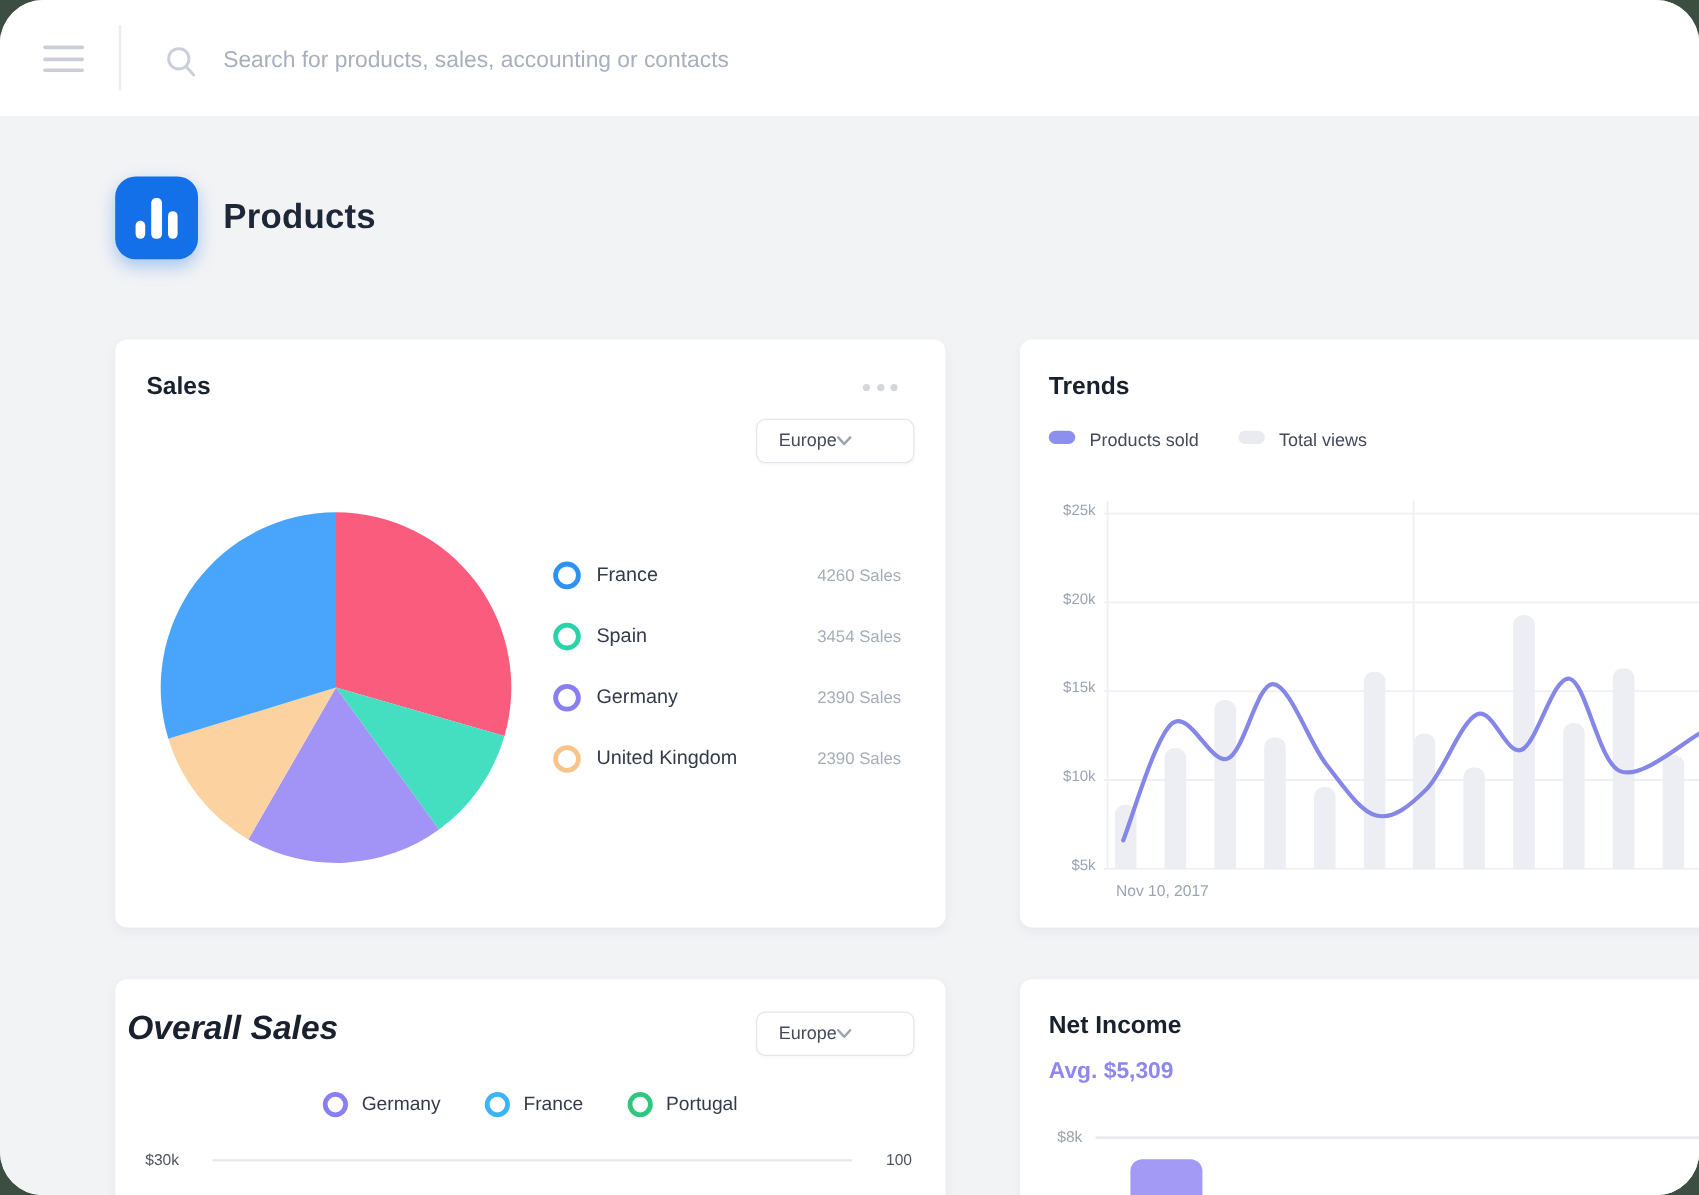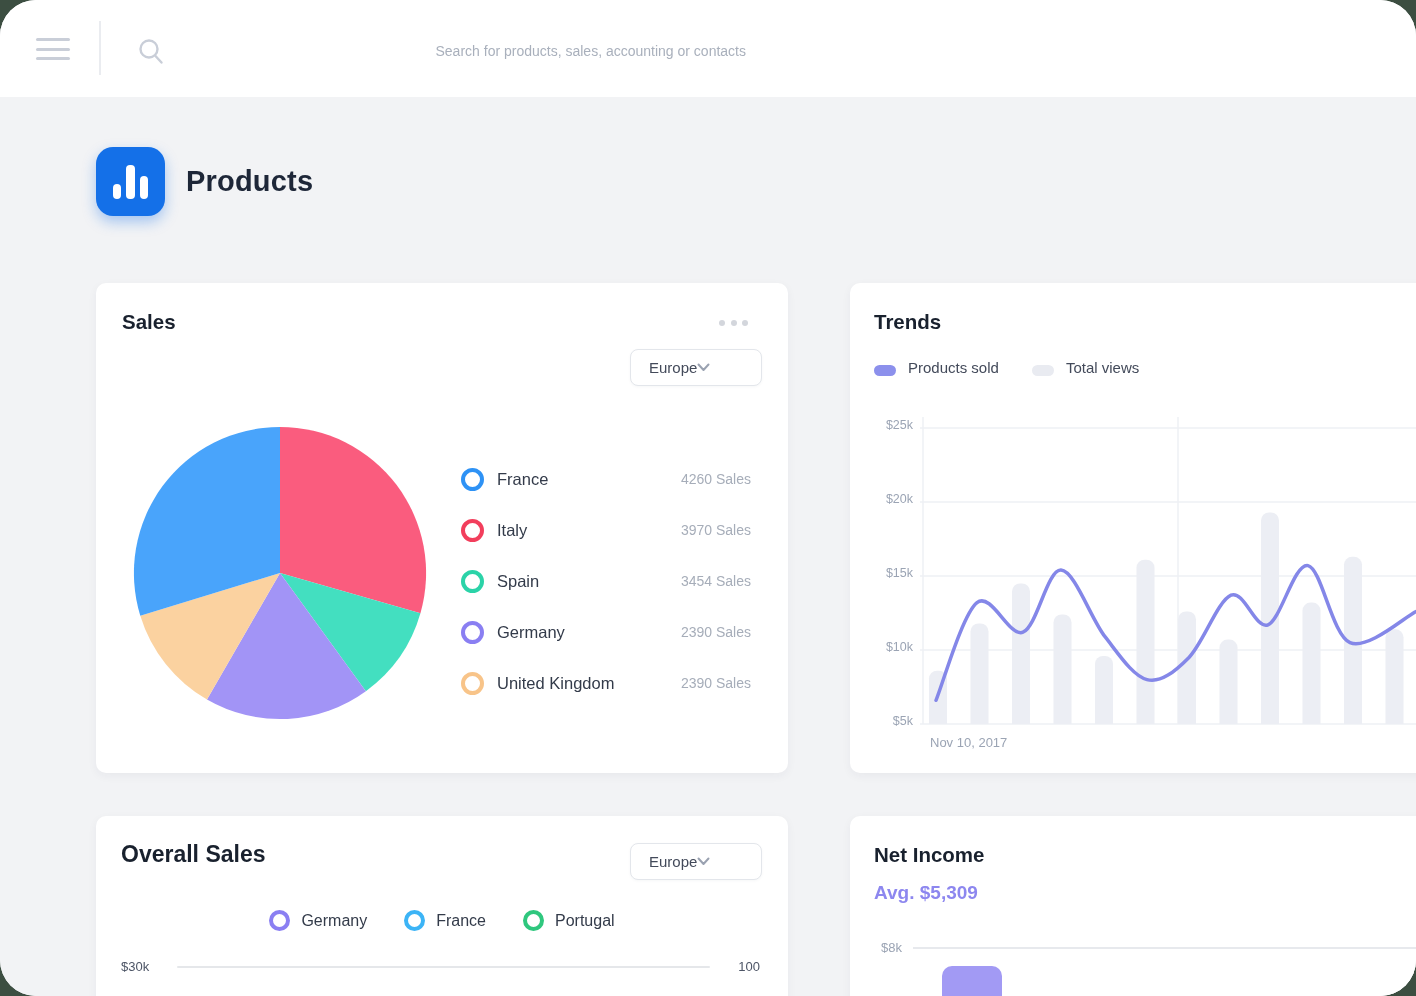--- a/index.html
+++ b/index.html
@@ -18,21 +18,21 @@
     position:absolute;left:0;top:0;width:100%;height:97px;background:#ffffff;
     box-shadow:0 1px 0 #ececef;
   }
   .hamburger{position:absolute;left:36px;top:38px;width:34px;height:22px;cursor:pointer;}
   .hamburger span{display:block;height:3px;background:#c9ced8;border-radius:2px;margin-bottom:6.5px;}
   .topbar-divider{position:absolute;left:99px;top:21px;width:1.5px;height:54px;background:#eaecf0;}
   .search-icon{position:absolute;left:137px;top:37px;width:28px;height:28px;}
   .search-input{
     position:absolute;left:184px;top:30px;width:560px;height:40px;
     border:none;outline:none;background:transparent;
-    font-family:"Liberation Sans",sans-serif;font-size:14px;color:#0c4a6e;text-align:right;
+    font-family:"Liberation Sans",sans-serif;font-size:19px;color:#0c4a6e;
   }
   .search-input::placeholder{color:#a9b0bc;opacity:1;}
   
   .content{position:absolute;left:0;top:97px;width:1416px;height:899px;background:#f2f3f5;overflow:hidden;}
   .page-header{position:absolute;left:96px;top:50px;height:69px;display:flex;align-items:center;}
   .app-icon{
     width:69px;height:69px;border-radius:17px;display:flex;align-items:flex-end;justify-content:center;
     box-shadow:0 6px 14px rgba(20,112,232,.35);padding-bottom:0;
   }
   .app-icon .bars{display:flex;align-items:flex-end;gap:5px;margin-bottom:17px;}
@@ -58,21 +58,21 @@
   .legend-col{position:absolute;left:365px;top:184px;width:290px;}
   .legend-row{height:24px;margin-bottom:27px;display:flex;align-items:center;}
   .ring{width:15px;height:15px;border-radius:50%;border:4.5px solid #999;box-sizing:content-box;background:#fff;flex:none;}
   .legend-country{margin-left:13px;font-size:16.5px;color:#333b4a;}
   .legend-value{margin-left:auto;font-size:14px;color:#a6adb9;}
   
   #trends-card{left:850px;top:186px;}
   .trend-legend{position:absolute;left:24px;top:76px;display:flex;align-items:center;}
   .pill{width:22px;height:11px;border-radius:6px;flex:none;}
   .trend-legend .tl-label{font-size:15px;color:#434a5a;margin-left:12px;}
-  .tl-item{display:flex;align-items:flex-end;margin-right:33px;}
+  .tl-item{display:flex;align-items:flex-start;margin-right:33px;}
   .ytick{position:absolute;left:0;width:47px;text-align:right;font-size:12.5px;color:#9ba4b4;line-height:14px;margin-left:16px;}
   #trends-svg{position:absolute;left:70px;top:134px;}
   .x-note{position:absolute;left:80px;top:452px;font-size:13px;color:#9ba4b4;}
   
   #overall-card{left:96px;top:719px;}
   .ov-legend{position:absolute;left:0;right:0;top:94px;display:flex;justify-content:center;align-items:center;gap:37px;}
   .ov-item{display:flex;align-items:center;}
   .ov-item .ring{width:13px;height:13px;border-width:4px;}
   .ov-item .ov-label{margin-left:11px;font-size:16px;color:#333b4a;}
   .ov-axis{position:absolute;left:25px;right:28px;top:143px;display:flex;align-items:center;gap:15px;}
@@ -140,25 +140,20 @@
             <path d="M 0 0 L -0.5000 0.8660 A 1 1 0 0 1 -0.9563 0.2924 Z" fill="#fbd2a0"></path>
             <path d="M 0 0 L -0.9563 0.2924 A 1 1 0 0 1 -0.0000 -1.0000 Z" fill="#49a4fb"></path>
           </svg>
       </div>
 
       <div class="legend-col">
         <div class="legend-row">
           <span class="ring" style="border-color: rgb(46, 146, 245);"></span>
           <span class="legend-country">France</span>
           <span class="legend-value">4260 Sales</span>
-        </div>
-        <div class="legend-row">
-          <span class="ring" style="border-color: rgb(242, 62, 92);"></span>
-          <span class="legend-country">Italy</span>
-          <span class="legend-value">3970 Sales</span>
         </div>
         <div class="legend-row">
           <span class="ring" style="border-color: rgb(43, 211, 168);"></span>
           <span class="legend-country">Spain</span>
           <span class="legend-value">3454 Sales</span>
         </div>
         <div class="legend-row">
           <span class="ring" style="border-color: rgb(138, 127, 242);"></span>
           <span class="legend-country">Germany</span>
           <span class="legend-value">2390 Sales</span>
@@ -216,21 +211,21 @@
             <rect x="424.0" y="139.8" width="18" height="179.2" rx="8" fill="#eceef4"></rect>
             <rect x="465.5" y="212.3" width="18" height="106.7" rx="8" fill="#eceef4"></rect>
           </g>
           <path d="M 16 283.3 C 22.8 267.0, 42.5 197.0, 57 185.6 C 71.5 174.3, 89.0 220.7, 103 215.2 C 117.0 209.8, 127.3 152.3, 141 153.1 C 154.7 153.8, 170.7 201.4, 185 219.7 C 199.3 237.9, 213.0 259.1, 227 262.6 C 241.0 266.1, 255.0 254.5, 269 240.4 C 283.0 226.3, 297.8 183.7, 311 178.2 C 324.2 172.8, 335.2 212.8, 348 207.8 C 360.8 202.9, 374.3 145.7, 388 148.6 C 401.7 151.6, 412.0 218.0, 430 225.6 C 448.0 233.2, 485.0 199.7, 496 194.5" fill="none" stroke="#8487e8" stroke-width="3.5" stroke-linecap="round"></path>
         </svg>
 
       <div class="x-note">Nov 10, 2017</div>
     </section>
 
     <section class="card" id="overall-card">
-      <div class="card-title" style="left:25px;top:25px;font-size:23px;">Overall Sales</div>
+      <div class="card-title" style="left:10px;top:25px;font-size:28px;font-style:italic;">Overall Sales</div>
 
       <div class="dropdown" style="left:534px;top:27px;">
         <span class="dd-label">Europe</span>
         <svg width="13" height="9" viewBox="0 0 13 9">
           <polyline points="1.5,1.5 6.5,7 11.5,1.5" fill="none" stroke="#9aa2b1" stroke-width="2" stroke-linecap="round" stroke-linejoin="round"></polyline>
         </svg>
       </div>
 
       <div class="ov-legend">
         <div class="ov-item">

